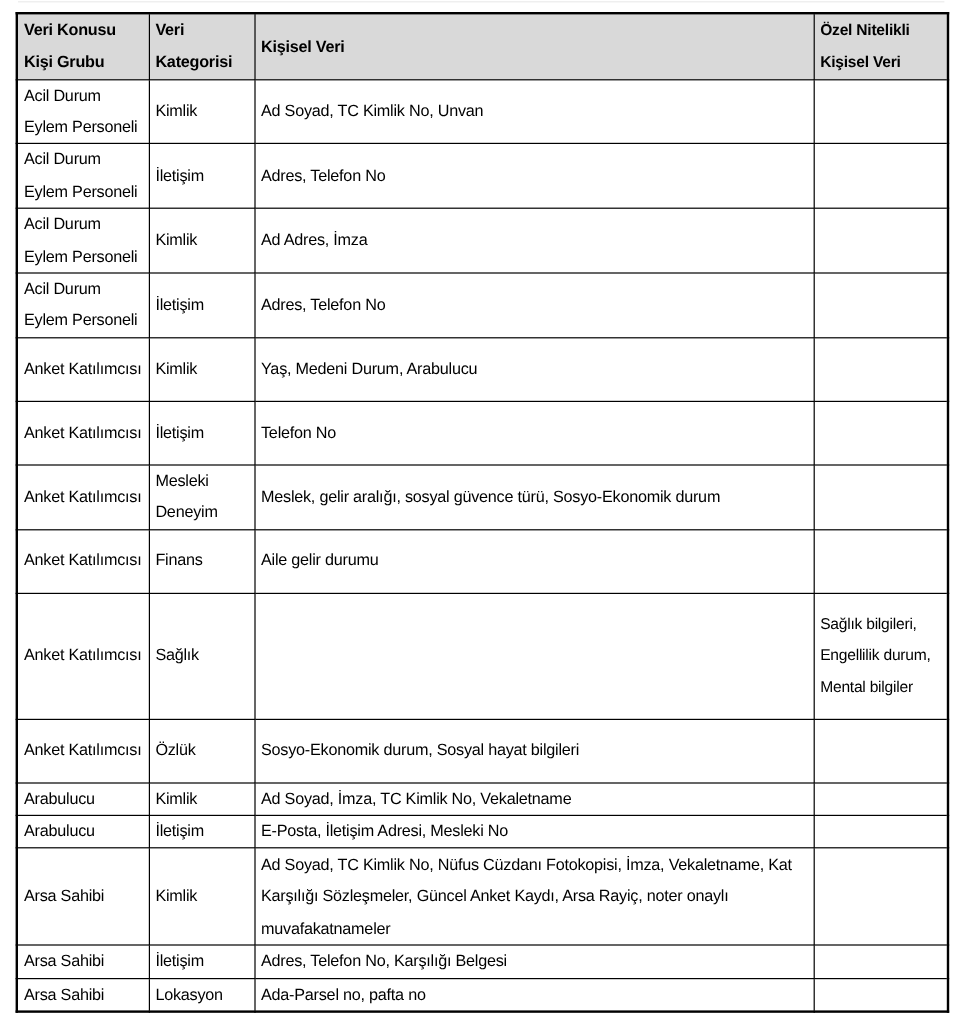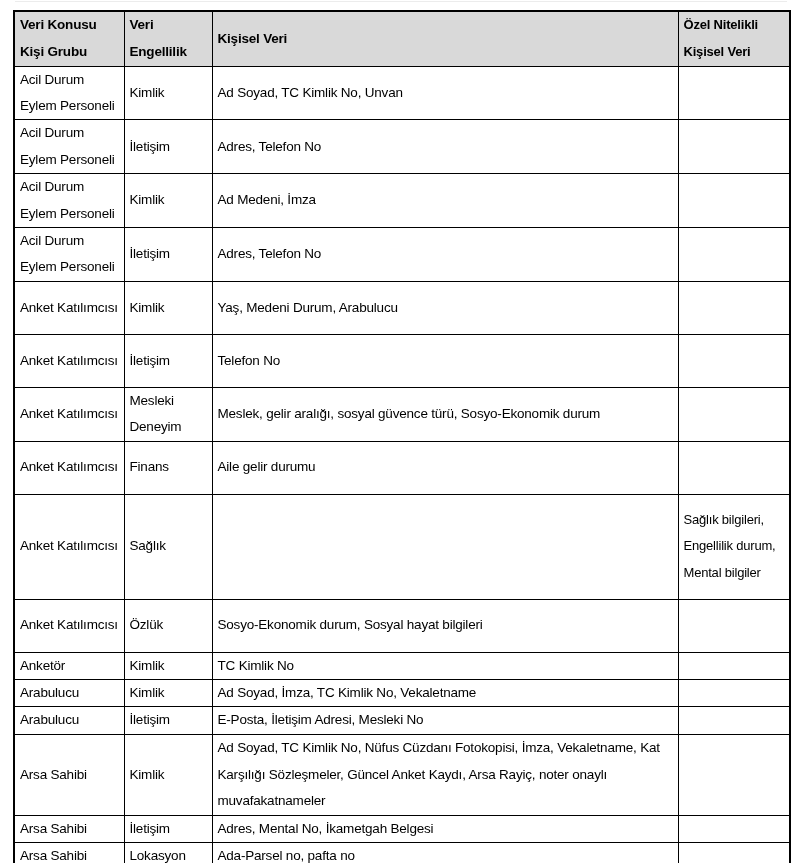--- a/index.html
+++ b/index.html
@@ -66,42 +66,42 @@
   <table class="inventory">
     <colgroup>
       <col style="width:110px">
       <col style="width:88px">
       <col style="width:466px">
       <col style="width:112px">
     </colgroup>
     <thead>
       <tr class="rh55">
         <th>Veri Konusu Kişi Grubu</th>
-        <th>Veri Engellilik</th>
+        <th>Veri Kategorisi</th>
         <th>Kişisel Veri</th>
         <th class="col4">Özel Nitelikli Kişisel Veri</th>
       </tr>
     </thead>
     <tbody>
       <tr class="rh53">
         <td>Acil Durum Eylem Personeli</td>
         <td>Kimlik</td>
         <td>Ad Soyad, TC Kimlik No, Unvan</td>
         <td class="col4"></td>
       </tr>
       <tr class="rh53">
         <td>Acil Durum Eylem Personeli</td>
         <td>İletişim</td>
         <td>Adres, Telefon No</td>
         <td class="col4"></td>
       </tr>
       <tr class="rh53">
         <td>Acil Durum Eylem Personeli</td>
         <td>Kimlik</td>
-        <td>Ad Medeni, İmza</td>
+        <td>Ad Adres, İmza</td>
         <td class="col4"></td>
       </tr>
       <tr class="rh53">
         <td>Acil Durum Eylem Personeli</td>
         <td>İletişim</td>
         <td>Adres, Telefon No</td>
         <td class="col4"></td>
       </tr>
       <tr class="rh53">
         <td>Anket Katılımcısı</td>
@@ -133,47 +133,41 @@
         <td></td>
         <td class="col4">Sağlık bilgileri, Engellilik durum, Mental bilgiler</td>
       </tr>
       <tr class="rh53">
         <td>Anket Katılımcısı</td>
         <td>Özlük</td>
         <td>Sosyo-Ekonomik durum, Sosyal hayat bilgileri</td>
         <td class="col4"></td>
       </tr>
       <tr class="rh27">
-        <td>Anketör</td>
-        <td>Kimlik</td>
-        <td>TC Kimlik No</td>
-        <td class="col4"></td>
-      </tr>
-      <tr class="rh27">
         <td>Arabulucu</td>
         <td>Kimlik</td>
         <td>Ad Soyad, İmza, TC Kimlik No, Vekaletname</td>
         <td class="col4"></td>
       </tr>
       <tr class="rh27">
         <td>Arabulucu</td>
         <td>İletişim</td>
         <td>E-Posta, İletişim Adresi, Mesleki No</td>
         <td class="col4"></td>
       </tr>
       <tr class="rh81">
         <td>Arsa Sahibi</td>
         <td>Kimlik</td>
         <td>Ad Soyad, TC Kimlik No, Nüfus Cüzdanı Fotokopisi, İmza, Vekaletname, Kat Karşılığı Sözleşmeler, Güncel Anket Kaydı, Arsa Rayiç, noter onaylı muvafakatnameler</td>
         <td class="col4"></td>
       </tr>
       <tr class="rh27">
         <td>Arsa Sahibi</td>
         <td>İletişim</td>
-        <td>Adres, Mental No, İkametgah Belgesi</td>
+        <td>Adres, Telefon No, Karşılığı Belgesi</td>
         <td class="col4"></td>
       </tr>
       <tr class="rh27">
         <td>Arsa Sahibi</td>
         <td>Lokasyon</td>
         <td>Ada-Parsel no, pafta no</td>
         <td class="col4"></td>
       </tr>
     </tbody>
   </table>

